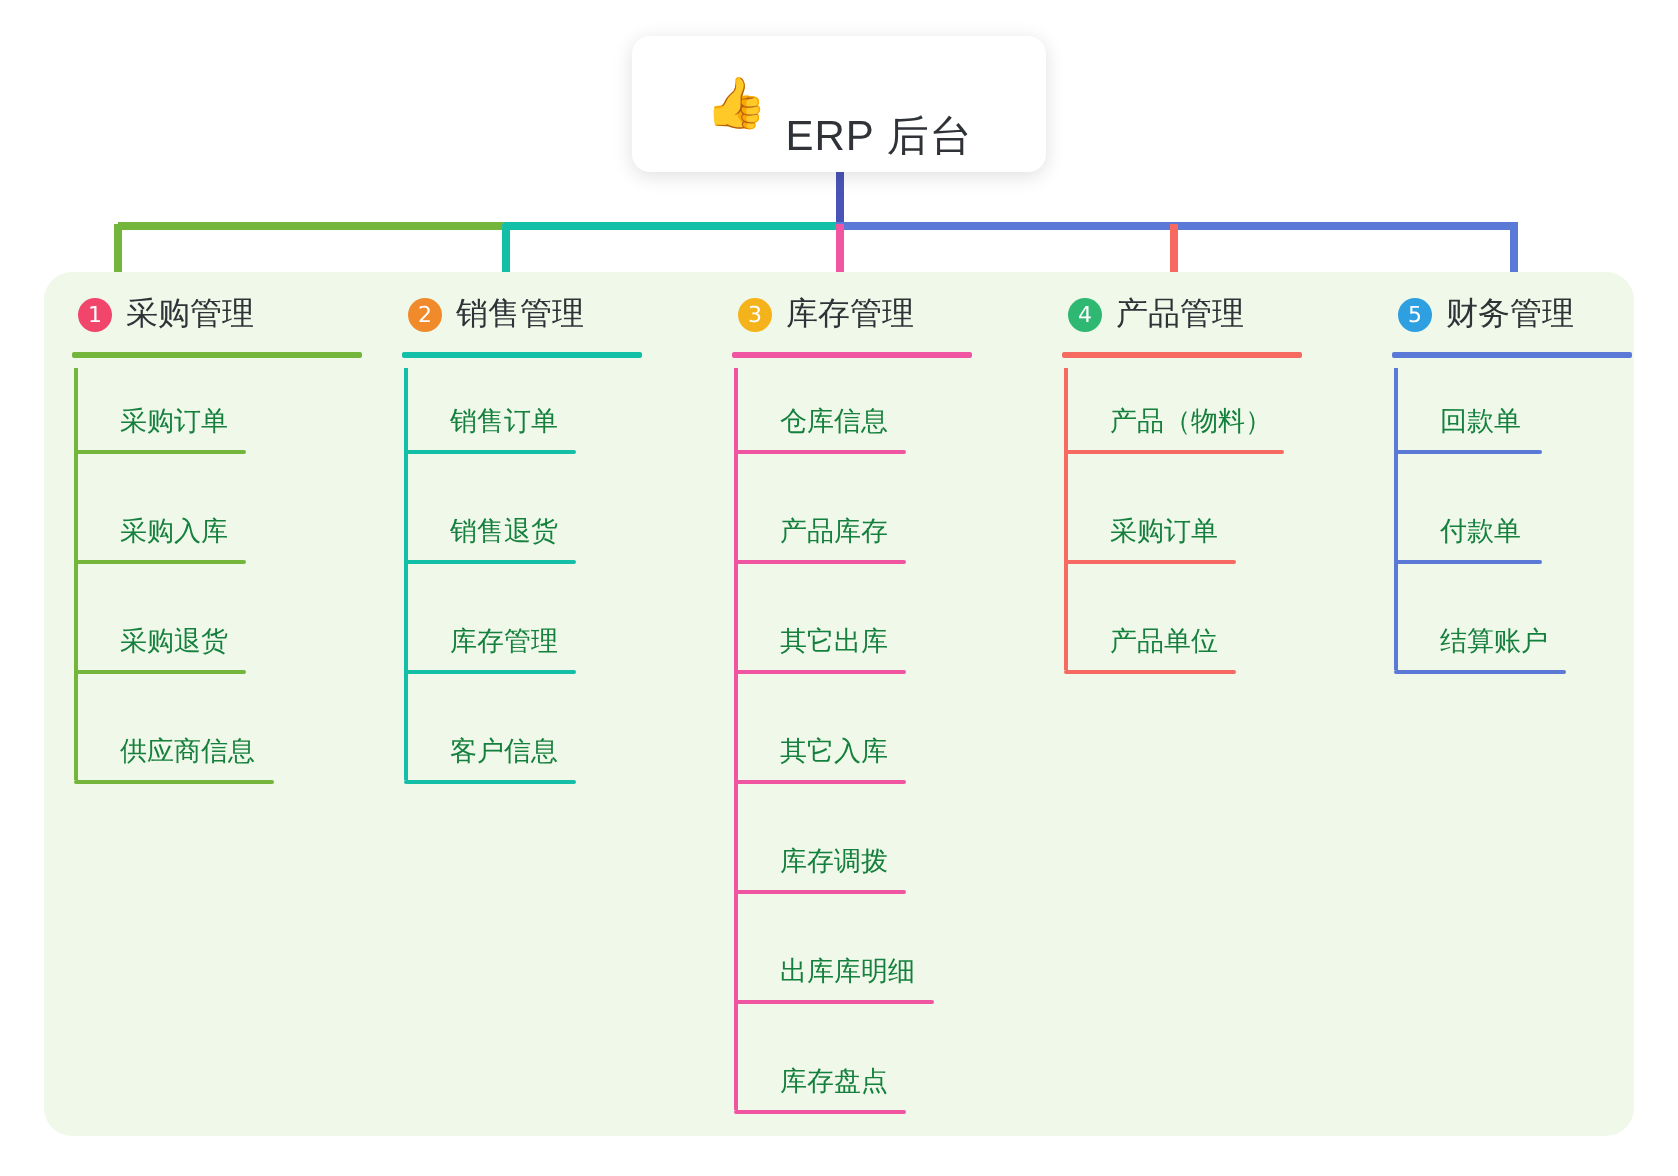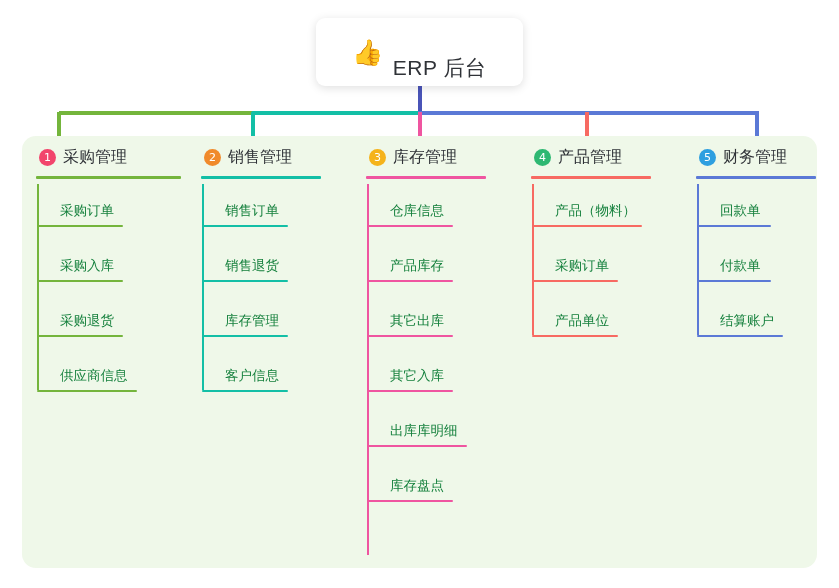--- a/index.html
+++ b/index.html
@@ -237,20 +237,24 @@
           </div>
           <div class="leaf">
             <span class="leaf-text">其它出库</span>
             <div class="leaf-rule" style="background: rgb(239, 85, 160); width: 86px;"></div>
           </div>
           <div class="leaf">
             <span class="leaf-text">其它入库</span>
             <div class="leaf-rule" style="background: rgb(239, 85, 160); width: 86px;"></div>
           </div>
           <div class="leaf">
+            <span class="leaf-text">库存调拨</span>
+            <div class="leaf-rule" style="background: rgb(239, 85, 160); width: 86px;"></div>
+          </div>
+          <div class="leaf">
             <span class="leaf-text">出库库明细</span>
             <div class="leaf-rule" style="background: rgb(239, 85, 160); width: 100px;"></div>
           </div>
           <div class="leaf">
             <span class="leaf-text">库存盘点</span>
             <div class="leaf-rule" style="background: rgb(239, 85, 160); width: 86px;"></div>
           </div>
         </div>
       </div>
       <div class="column col-3">

